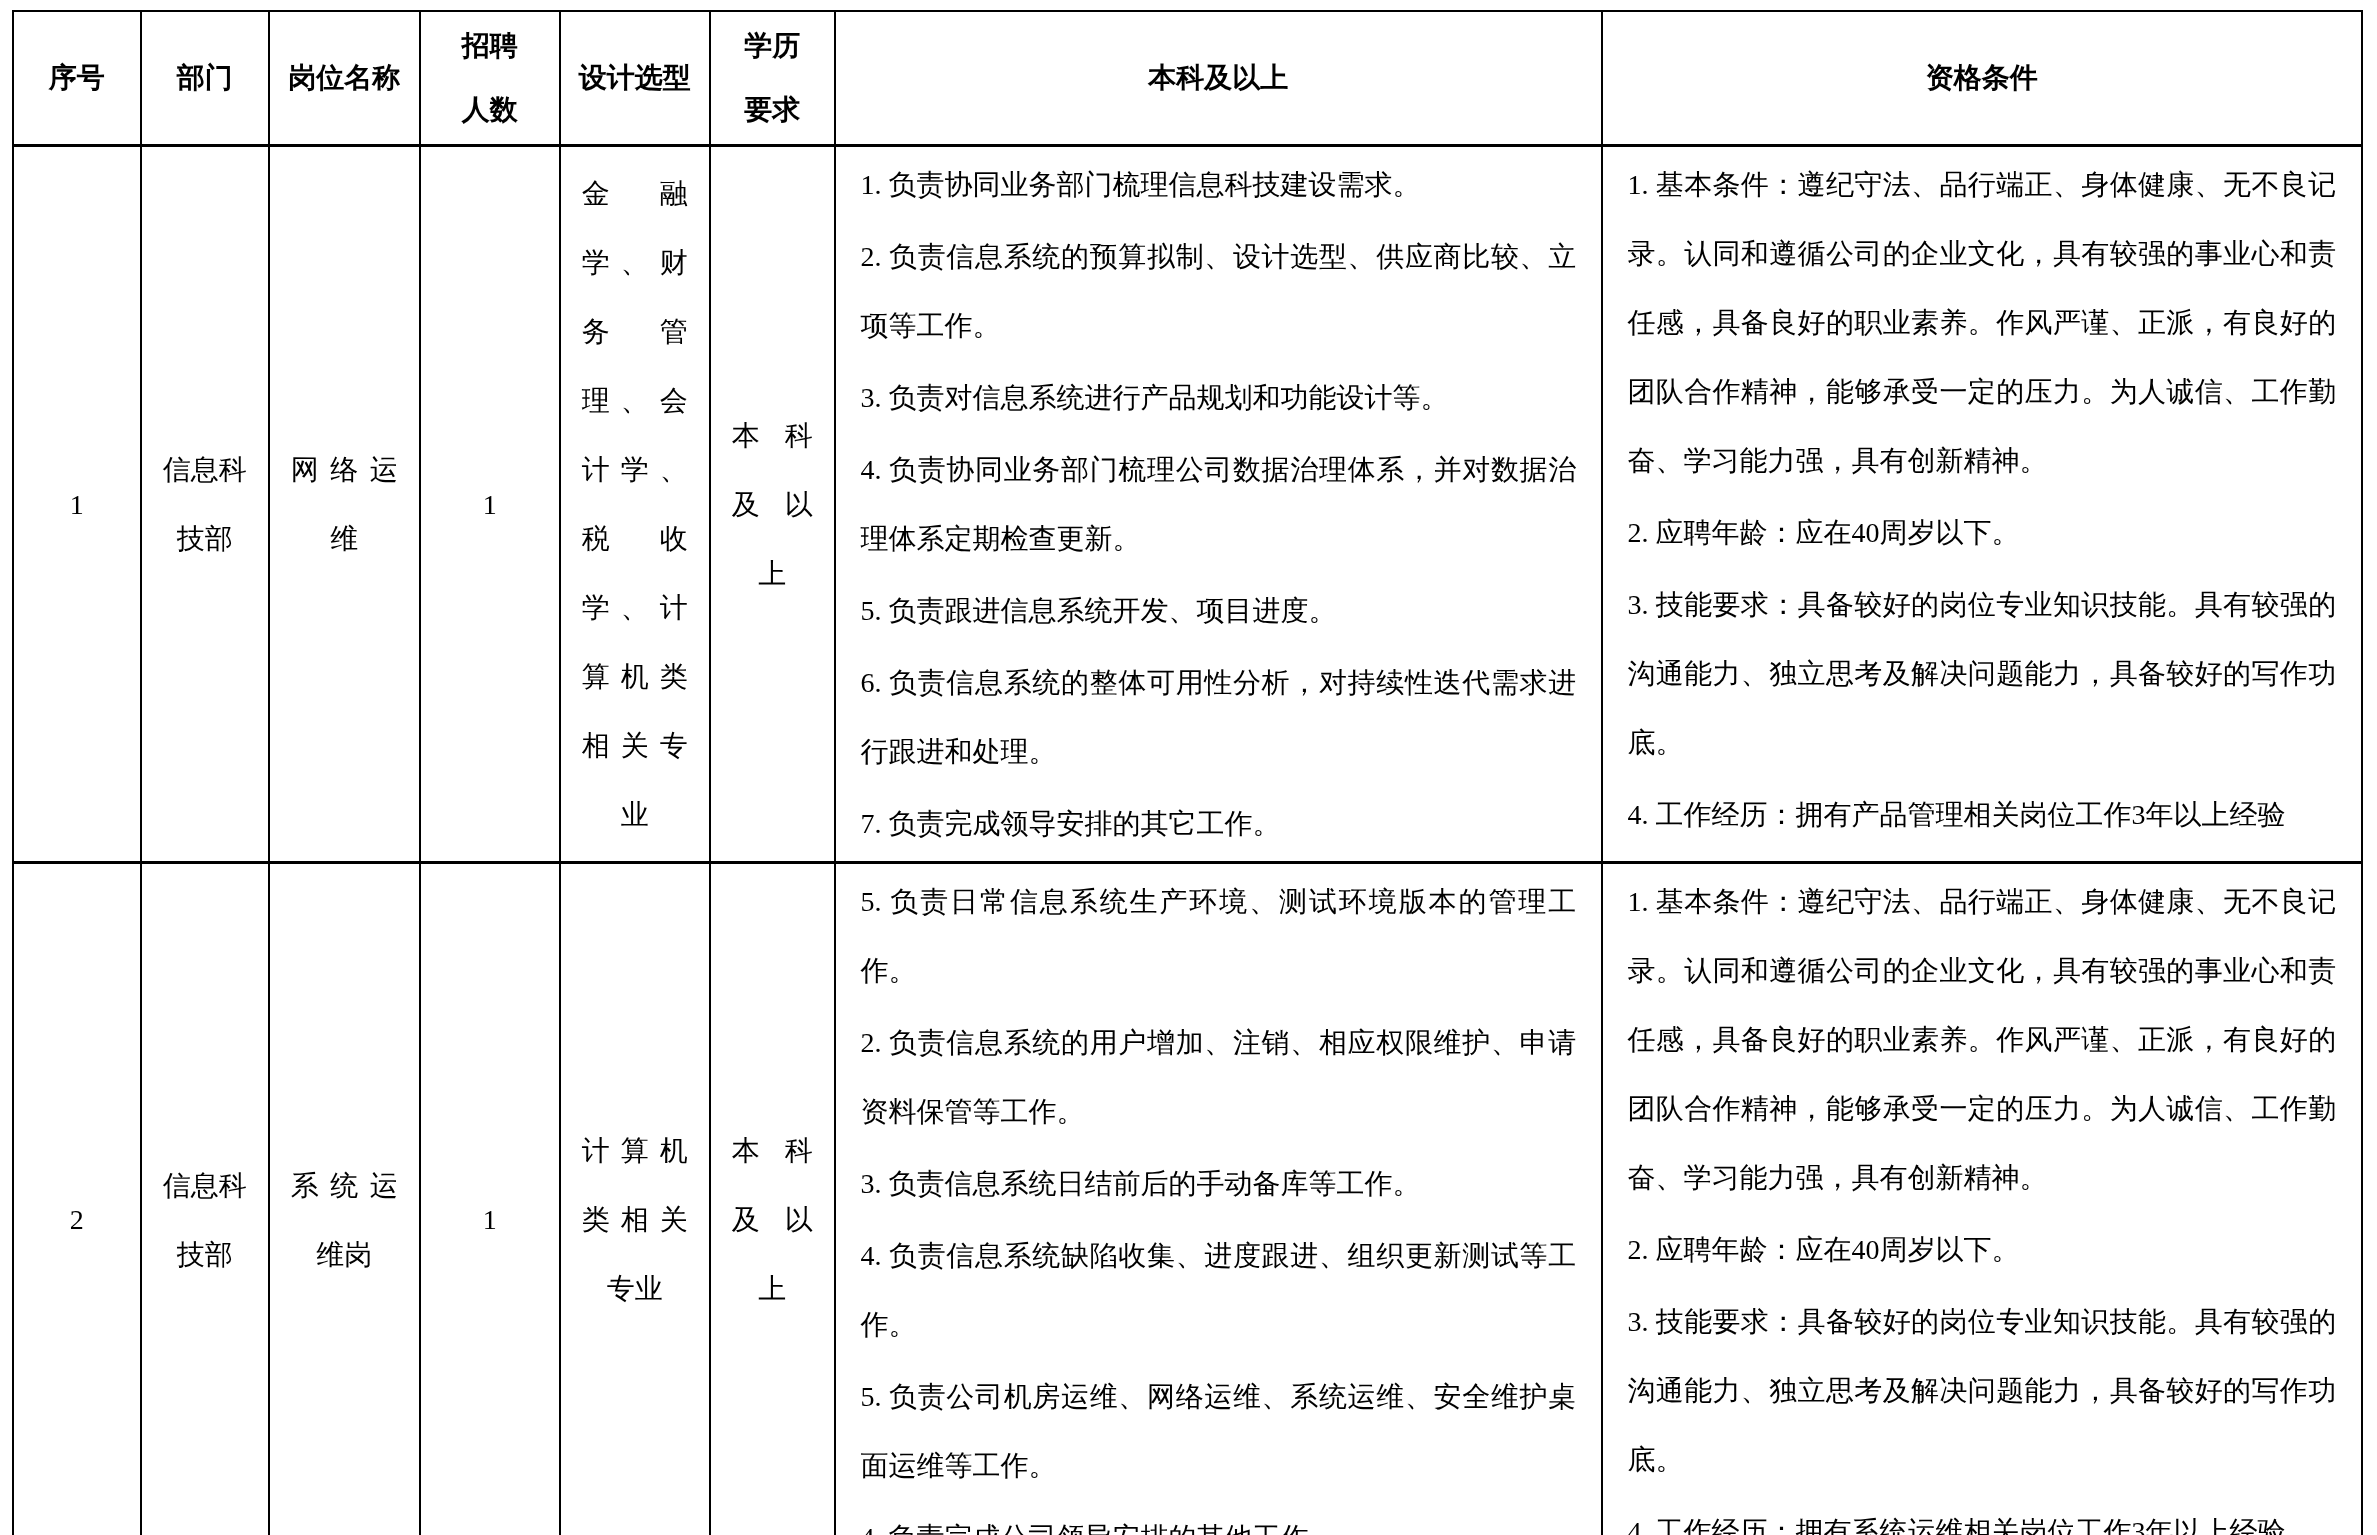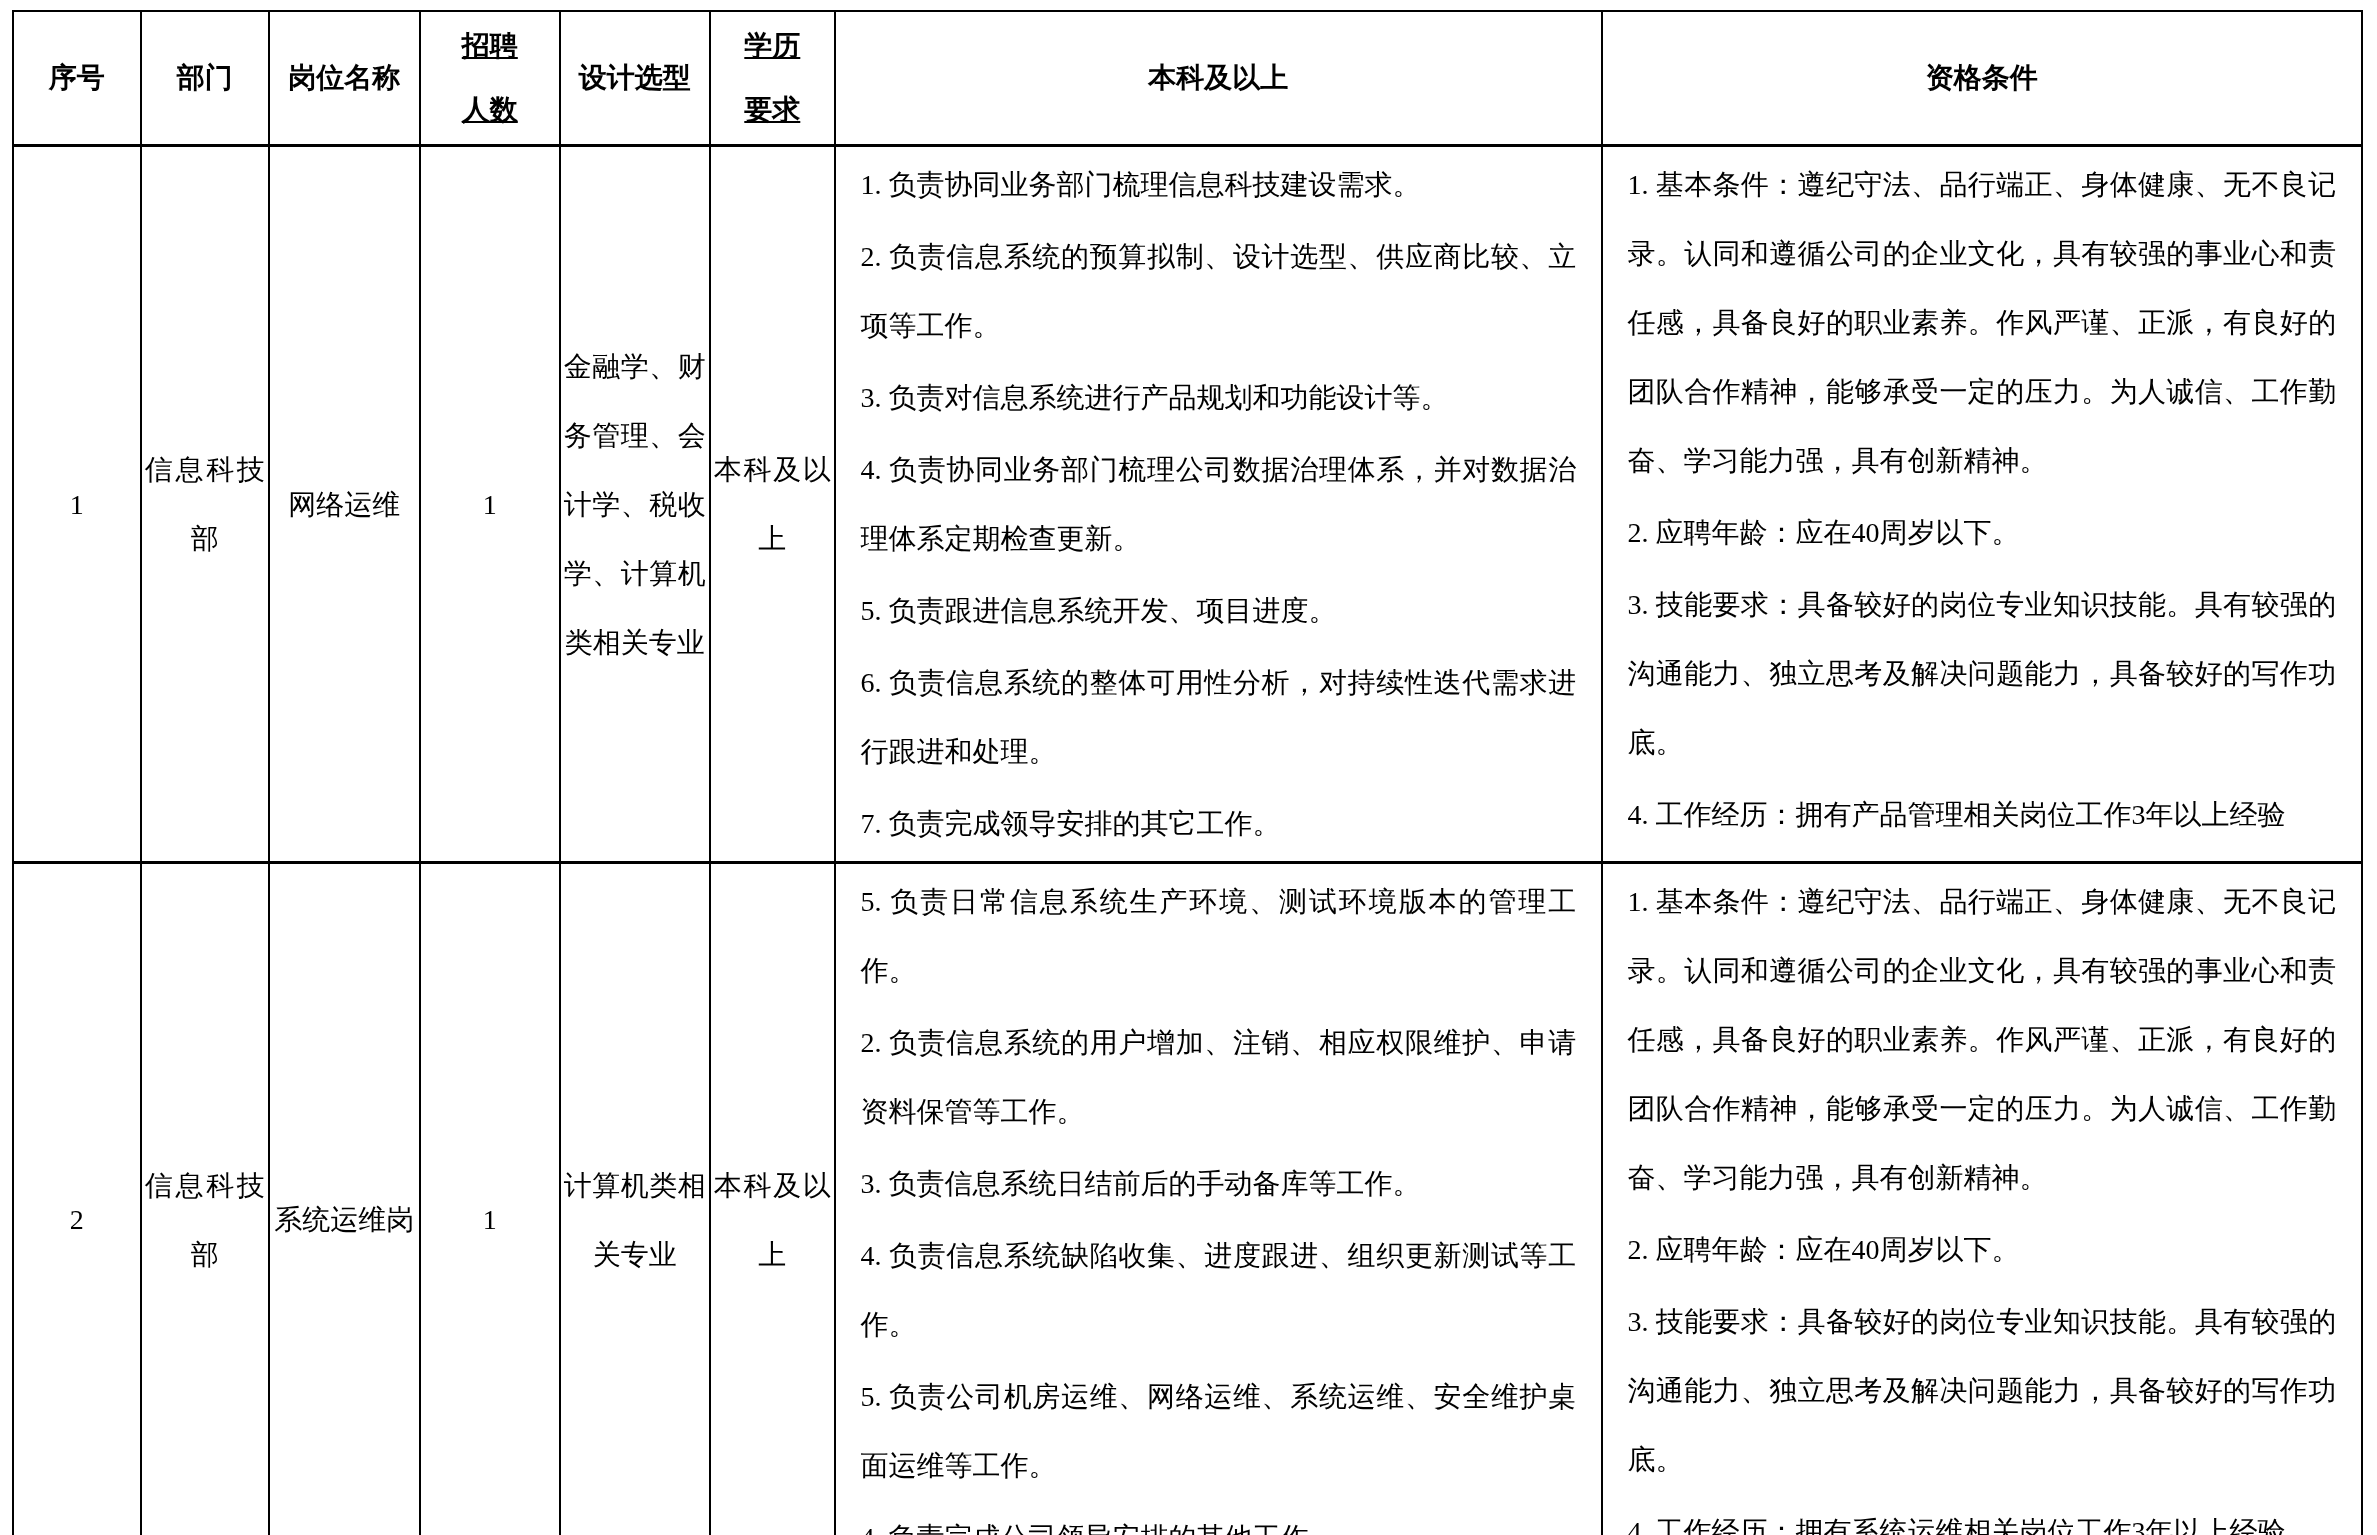--- a/index.html
+++ b/index.html
@@ -38,26 +38,25 @@
     font-size: 28px;
     line-height: 64px;
     vertical-align: middle;
     text-align: center;
     padding: 0;
   }
   th .w2 {
     display: inline-block;
     width: 61px;
     text-align: center;
-    text-decoration: underline;
   }
 
   td.c {
     vertical-align: middle;
-    padding: 0 3px;
+    padding: 0 21px;
     font-size: 28px;
     line-height: 69px;
   }
   td.c .txt {
     width: 100%;
     text-align: justify;
     text-justify: inter-character;
     text-align-last: center;
   }
 

